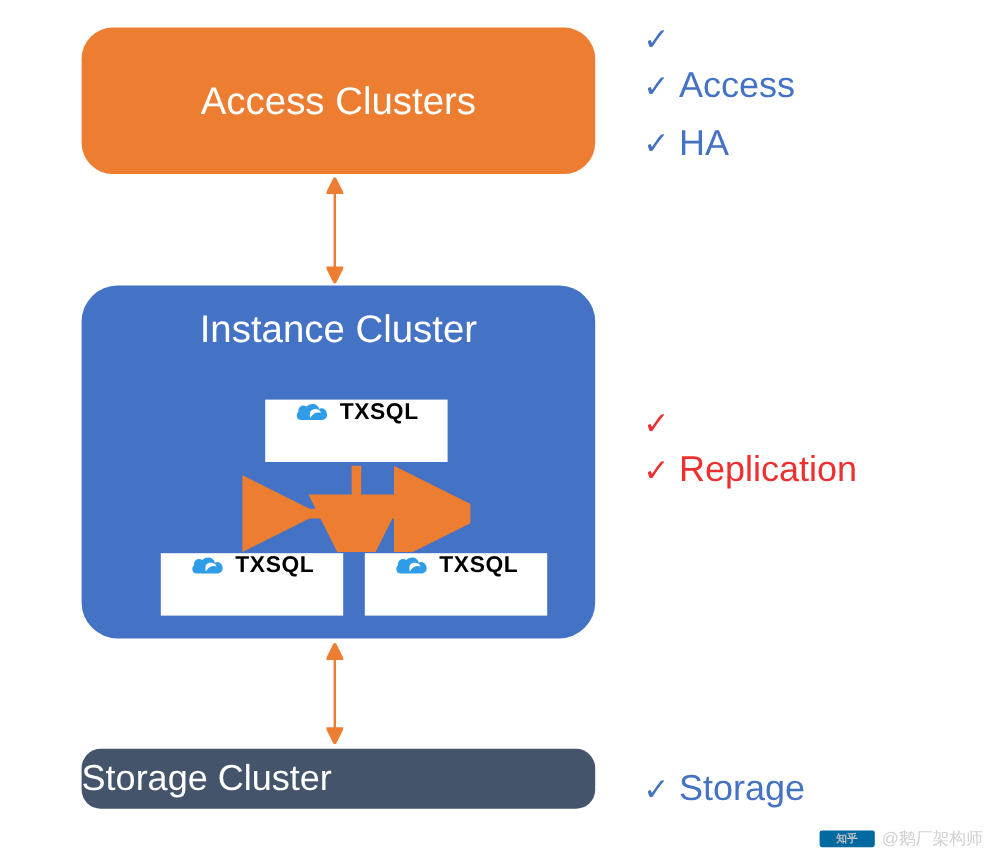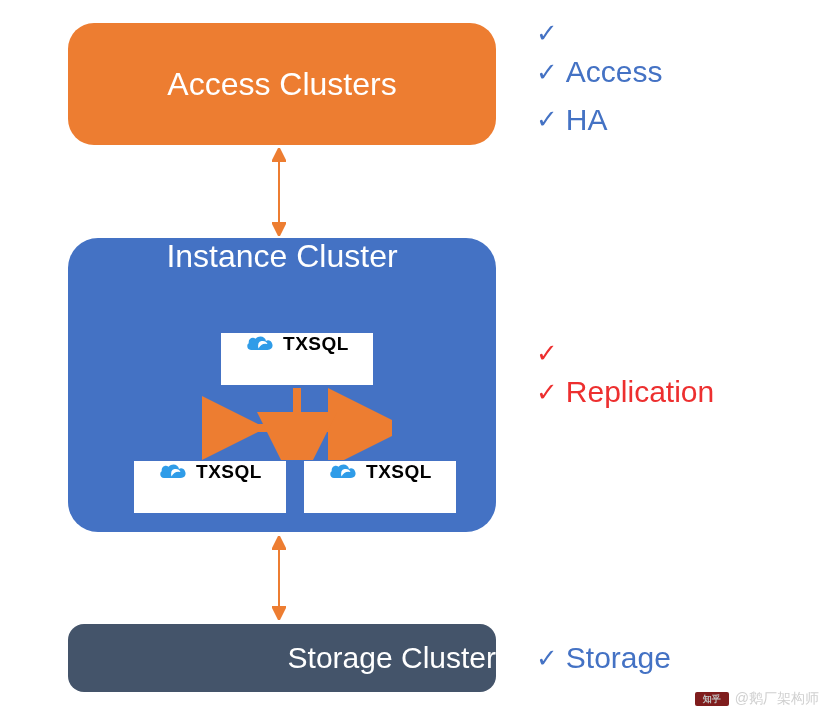--- a/index.html
+++ b/index.html
@@ -39,21 +39,21 @@
     }
     
     .instance-box {
       position: absolute;
       left: 68px;
       top: 238px;
       width: 428px;
       height: 294px;
       background: #4472C4;
       border-radius: 30px;
-      padding-top: 0;
+      padding-top: 18px;
     }
     .instance-title {
       color: #ffffff;
       font-size: 32px;
       font-weight: 400;
       text-align: center;
     }
     
     .txsql-badge {
       position: absolute;
@@ -91,26 +91,26 @@
       font-weight: 700;
       color: #000000;
       letter-spacing: 0.5px;
     }
     
     .storage-box {
       position: absolute;
       left: 68px;
       top: 624px;
       width: 428px;
-      height: 68px;
+      height: 50px;
       background: #44546A;
       border-radius: 16px;
       display: flex;
       align-items: center;
-      justify-content: flex-end;
+      justify-content: flex-start;
     }
     .storage-title {
       color: #ffffff;
       font-size: 30px;
       font-weight: 400;
     }
     
     .features {
       position: absolute;
     }
@@ -175,23 +175,23 @@
       position: absolute;
       right: 18px;
       bottom: 8px;
       color: #d0d0d0;
       font-size: 14px;
       display: flex;
       align-items: center;
       gap: 6px;
     }
     .zhihu-icon {
-      width: 34px;
+      width: 46px;
       height: 14px;
-      background: #7f1d1d;
+      background: #0369a1;
       color: #c0c0c0;
       font-size: 9px;
       font-weight: 700;
       display: inline-flex;
       align-items: center;
       justify-content: center;
       border-radius: 2px;
     }
   </style>
 </head>

